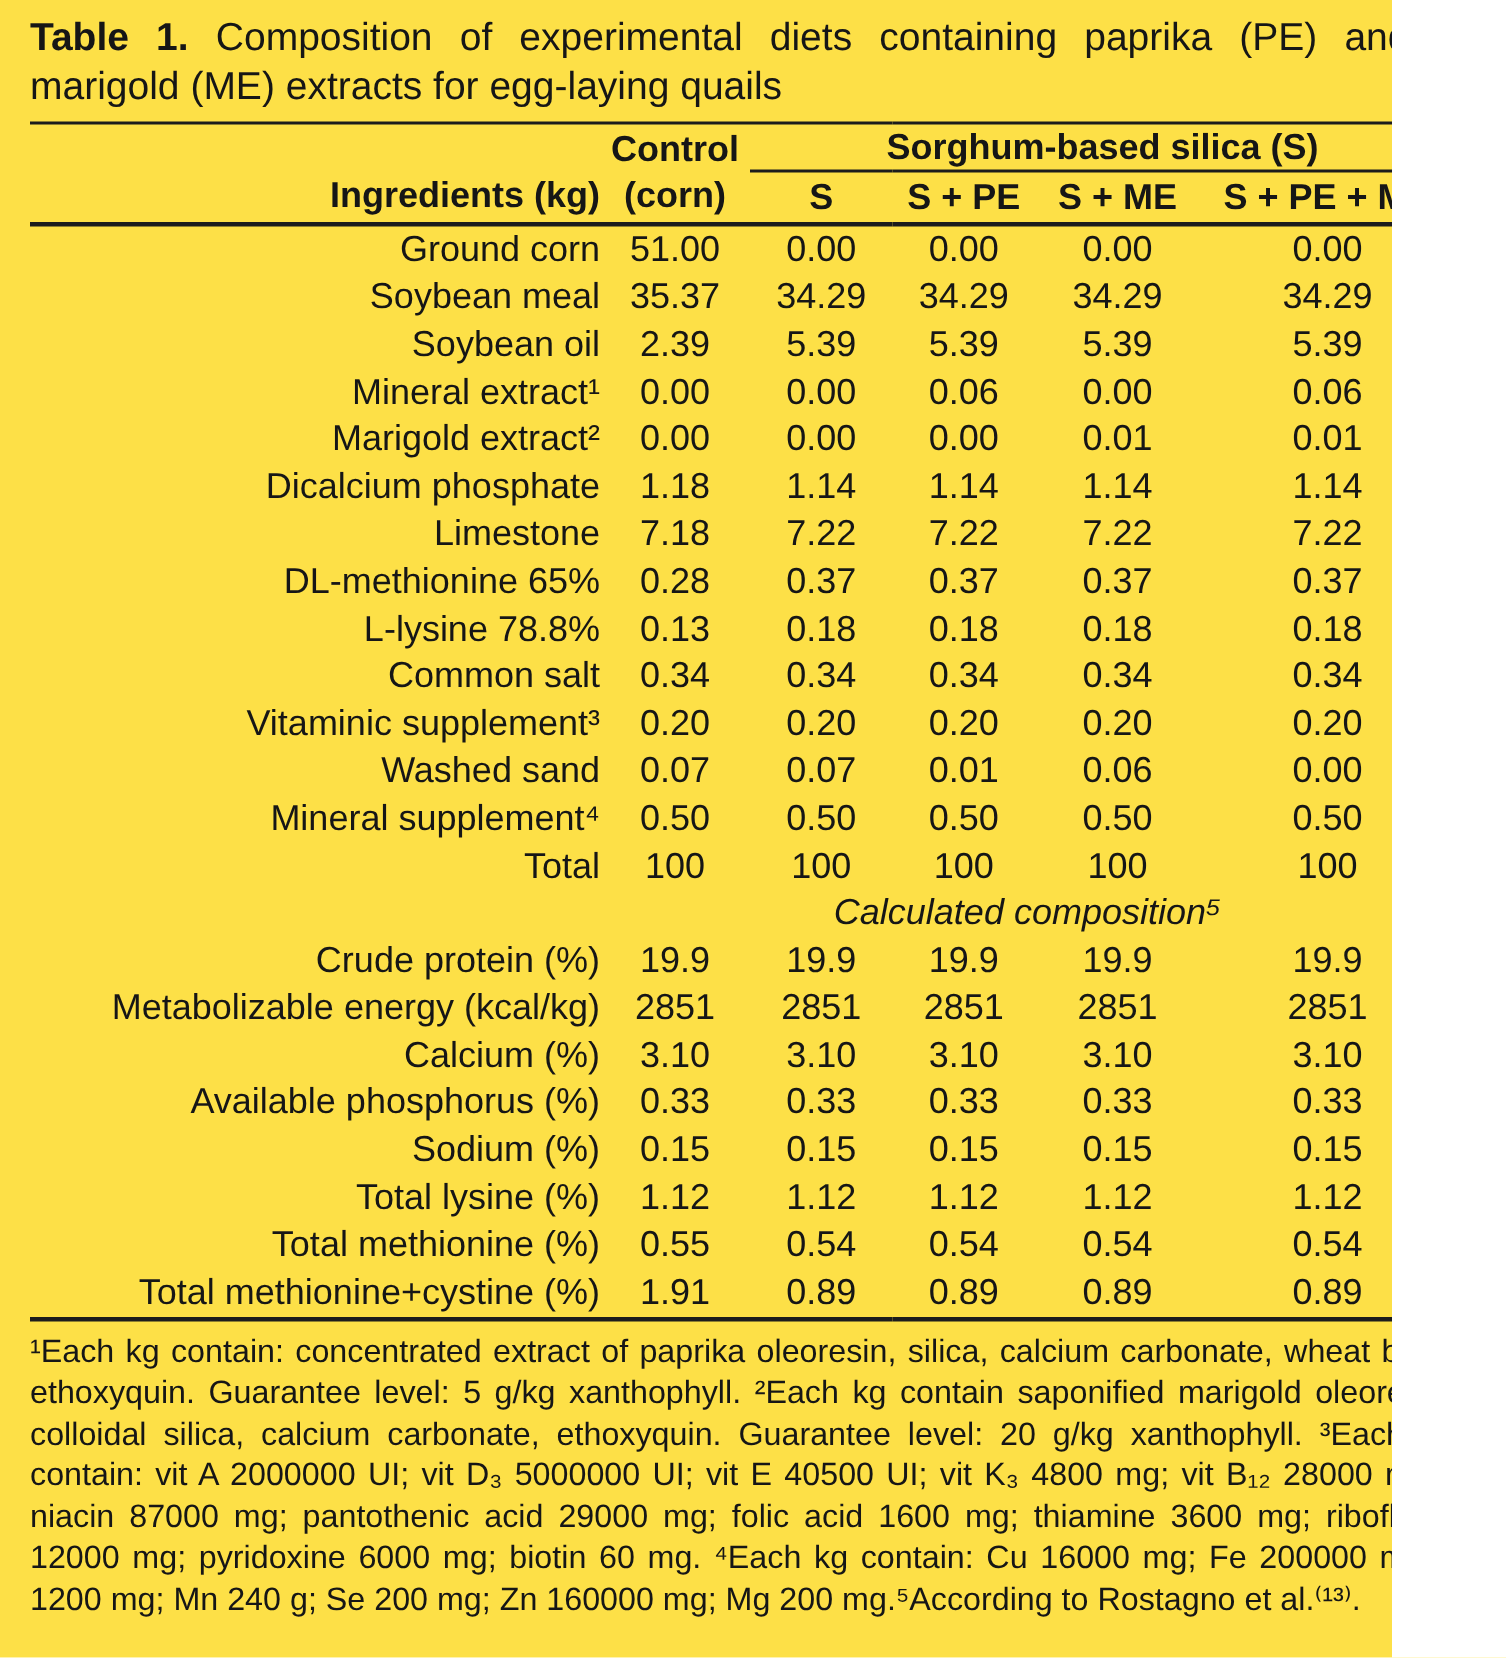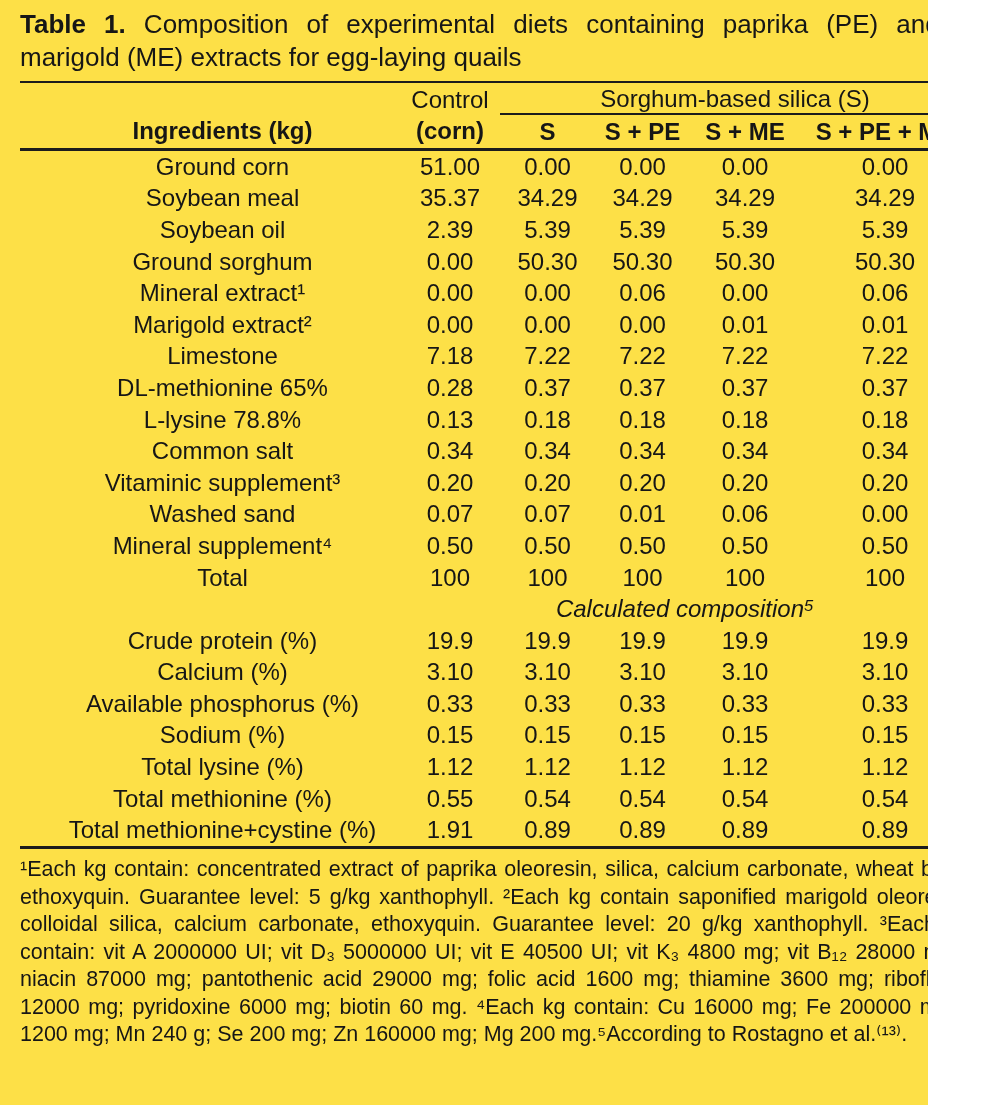--- a/index.html
+++ b/index.html
@@ -25,26 +25,26 @@
 
   table.diet {
     width: 950px;
     table-layout: fixed;
     border-collapse: collapse;
     border-top: 2px solid #1c1c1c;
     border-bottom: 3px solid #1c1c1c;
   }
   table.diet td { padding: 0; font-size: 24px; vertical-align: middle; }
 
-  tr.grouphead td { height: 30px; font-weight: 400; vertical-align: bottom; margin-top: 48px; }
+  tr.grouphead td { height: 30px; font-weight: 700; vertical-align: bottom; margin-top: 48px; }
   td.g-sorghum { border-bottom: 2px solid #1c1c1c; }
   tr.subhead td { height: 33px; font-weight: 700; border-bottom: 3px solid #1c1c1c; }
 
   tbody td { height: 31.6px; }
-  .c-label { text-align: center; padding-left: 25px !important; }
+  .c-label { text-align: right; padding-left: 25px !important; }
   .c-num { text-align: center; }
   .c-section { text-align: center; font-style: italic; }
 
   .footnote {
     width: 950px;
     margin: 7px 0 0 0;
     font-size: 21.5px;
     line-height: 27.5px;
     text-align: justify;
   }
@@ -99,42 +99,42 @@
         </tr>
         <tr>
           <td class="c-label">Soybean oil</td>
           <td class="c-num">2.39</td>
           <td class="c-num">5.39</td>
           <td class="c-num">5.39</td>
           <td class="c-num">5.39</td>
           <td class="c-num">5.39</td>
         </tr>
         <tr>
-          <td class="c-label">Ground sorghum</td>
-          <td class="c-num">0.00</td>
-          <td class="c-num">50.30</td>
-          <td class="c-num">50.30</td>
-          <td class="c-num">50.30</td>
-          <td class="c-num">50.30</td>
-        </tr>
-        <tr>
           <td class="c-label">Mineral extract¹</td>
           <td class="c-num">0.00</td>
           <td class="c-num">0.00</td>
           <td class="c-num">0.06</td>
           <td class="c-num">0.00</td>
           <td class="c-num">0.06</td>
         </tr>
         <tr>
           <td class="c-label">Marigold extract²</td>
           <td class="c-num">0.00</td>
           <td class="c-num">0.00</td>
           <td class="c-num">0.00</td>
           <td class="c-num">0.01</td>
           <td class="c-num">0.01</td>
+        </tr>
+        <tr>
+          <td class="c-label">Dicalcium phosphate</td>
+          <td class="c-num">1.18</td>
+          <td class="c-num">1.14</td>
+          <td class="c-num">1.14</td>
+          <td class="c-num">1.14</td>
+          <td class="c-num">1.14</td>
         </tr>
         <tr>
           <td class="c-label">Limestone</td>
           <td class="c-num">7.18</td>
           <td class="c-num">7.22</td>
           <td class="c-num">7.22</td>
           <td class="c-num">7.22</td>
           <td class="c-num">7.22</td>
         </tr>
         <tr>
@@ -203,20 +203,28 @@
     <tbody>
         <tr>
           <td class="c-label">Crude protein (%)</td>
           <td class="c-num">19.9</td>
           <td class="c-num">19.9</td>
           <td class="c-num">19.9</td>
           <td class="c-num">19.9</td>
           <td class="c-num">19.9</td>
         </tr>
         <tr>
+          <td class="c-label">Metabolizable energy (kcal/kg)</td>
+          <td class="c-num">2851</td>
+          <td class="c-num">2851</td>
+          <td class="c-num">2851</td>
+          <td class="c-num">2851</td>
+          <td class="c-num">2851</td>
+        </tr>
+        <tr>
           <td class="c-label">Calcium (%)</td>
           <td class="c-num">3.10</td>
           <td class="c-num">3.10</td>
           <td class="c-num">3.10</td>
           <td class="c-num">3.10</td>
           <td class="c-num">3.10</td>
         </tr>
         <tr>
           <td class="c-label">Available phosphorus (%)</td>
           <td class="c-num">0.33</td>

